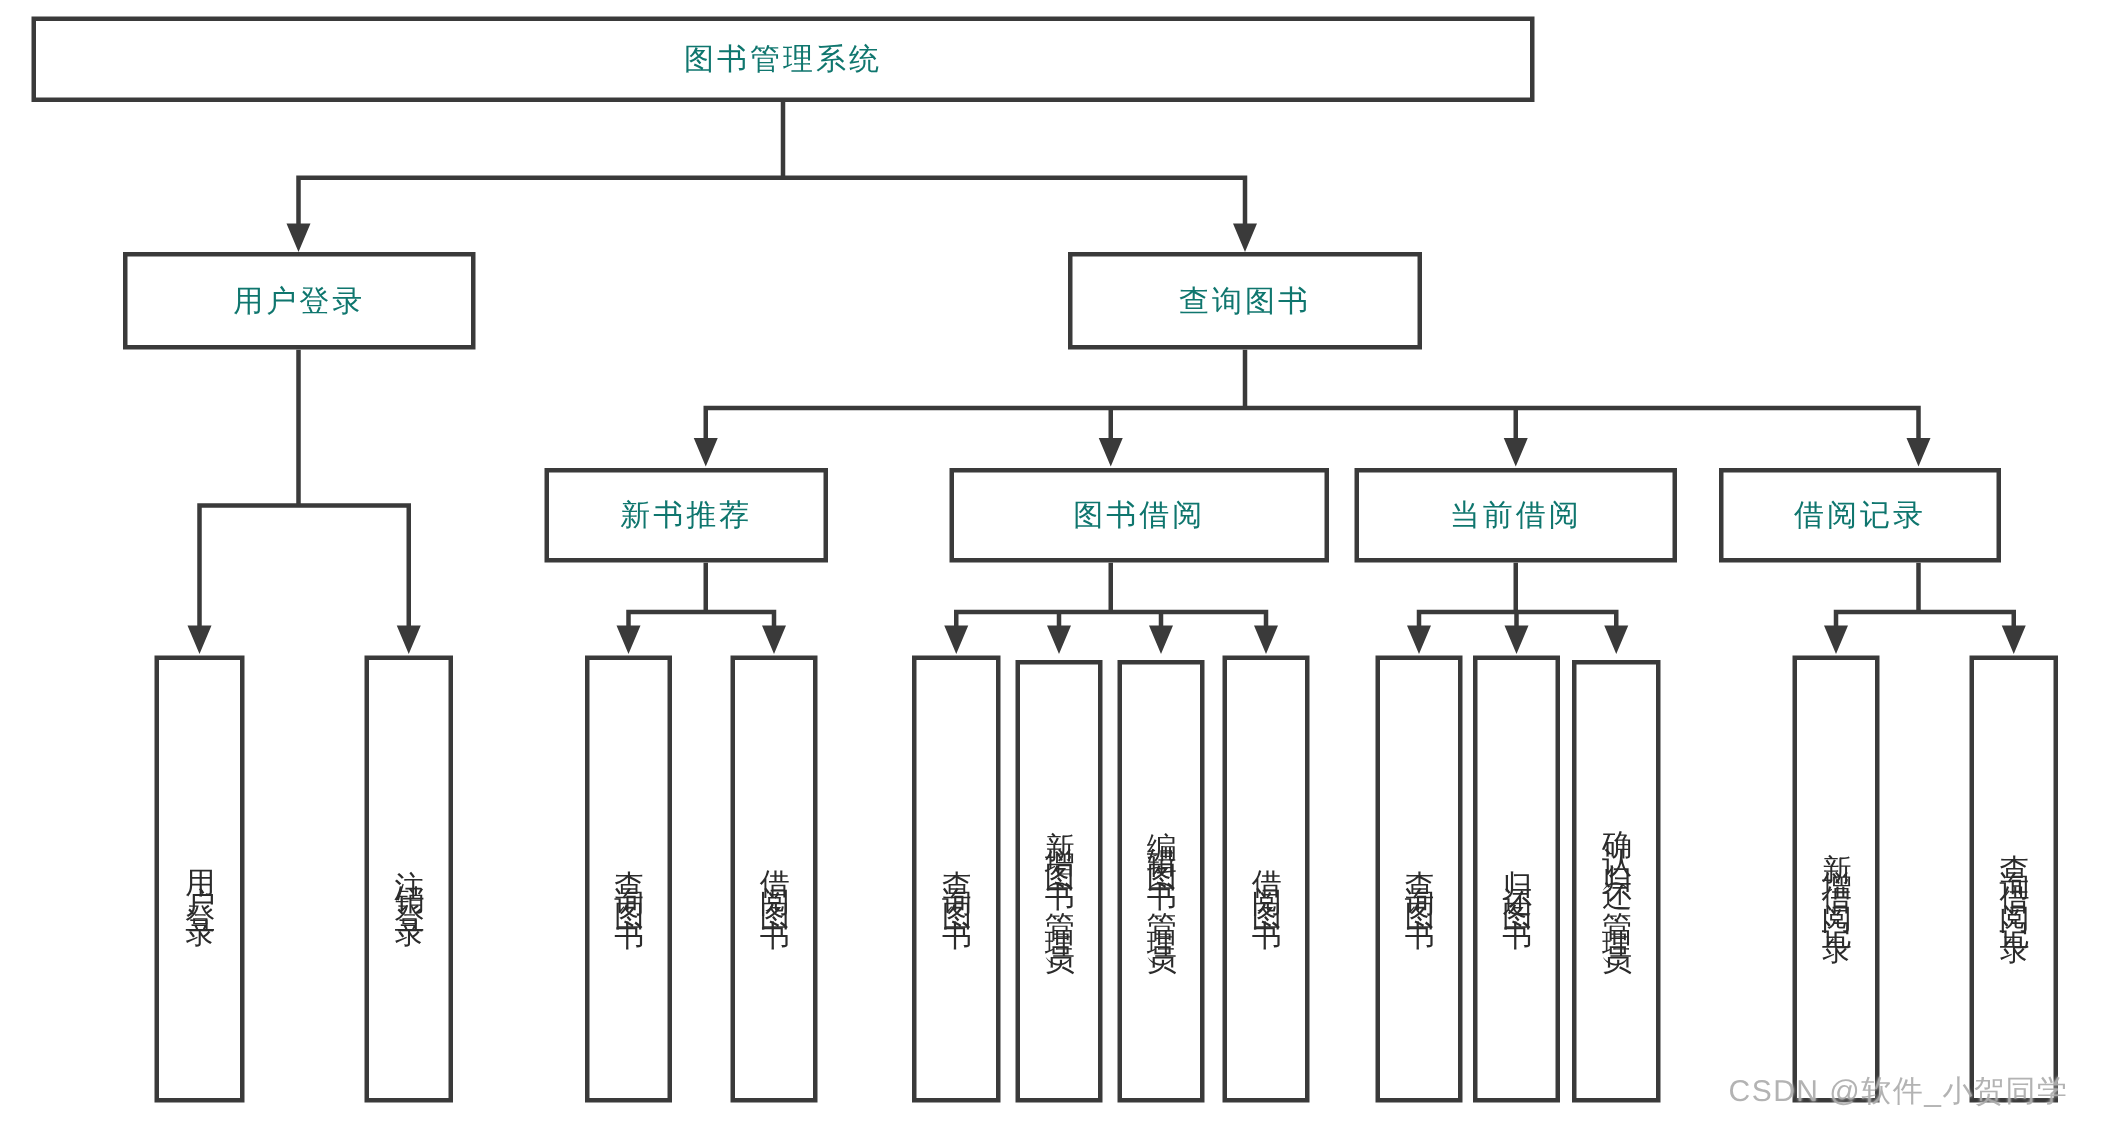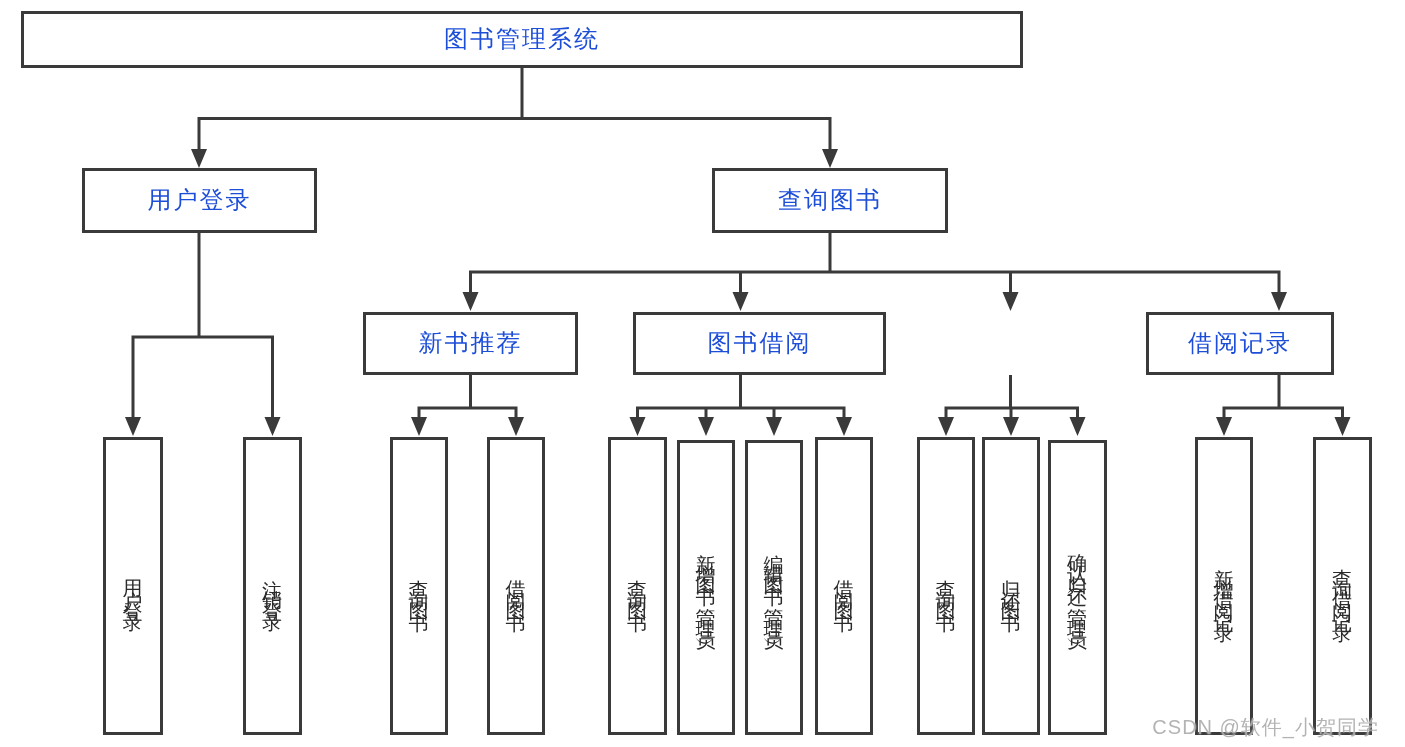--- a/index.html
+++ b/index.html
@@ -5,21 +5,21 @@
   html,body{margin:0;padding:0;background:#ffffff;}
   .stage{
     position:relative;width:1405px;height:747px;background:#ffffff;overflow:hidden;
     font-family:"Liberation Sans","DejaVu Sans",sans-serif;
   }
   .node{
     position:absolute;background:#ffffff;border:3px solid #3a3a3a;box-sizing:border-box;
     display:flex;align-items:center;justify-content:center;z-index:2;
   }
   .node .hlabel{
-    font-size:24px;color:#1d4ed8;letter-spacing:2px;white-space:nowrap;line-height:1.2;text-align:center;
+    font-size:20px;color:#0f766e;letter-spacing:2px;white-space:nowrap;line-height:1.2;text-align:center;
   }
   .vtext{
     writing-mode:vertical-rl;text-orientation:mixed;
     font-size:20px;color:#2b2b2b;letter-spacing:11px;line-height:1;
   }
   .connectors{position:absolute;left:0;top:0;z-index:1;pointer-events:none;}
   .connectors path.line{fill:none;stroke:#3a3a3a;stroke-width:3;}
   .connectors path.head{fill:#3a3a3a;stroke:none;}
   .watermark{
     position:absolute;right:26px;top:714px;z-index:6;
@@ -67,25 +67,28 @@
     <span class="hlabel">图书管理系统</span>
   </div>
 
   <div class="node" style="left:82px;top:168px;width:235px;height:65px">
     <span class="hlabel">用户登录</span>
   </div>
   <div class="node" style="left:712px;top:168px;width:236px;height:65px">
     <span class="hlabel">查询图书</span>
   </div>
 
-  <div class="node" style="left:363px;top:312px;width:215px;height:63px">
+  <div class="node" style="left:363px;top:312px;width:189px;height:63px">
     <span class="hlabel">新书推荐</span>
   </div>
   <div class="node" style="left:633px;top:312px;width:253px;height:63px">
     <span class="hlabel">图书借阅</span>
+  </div>
+  <div class="node" style="left:903px;top:312px;width:215px;height:63px">
+    <span class="hlabel">当前借阅</span>
   </div>
   <div class="node" style="left:1146px;top:312px;width:188px;height:63px">
     <span class="hlabel">借阅记录</span>
   </div>
 
   <div class="node" style="left:103px;top:437px;width:60px;height:298px">
     <span class="vtext">用户登录</span>
   </div>
   <div class="node" style="left:243px;top:437px;width:59px;height:298px">
     <span class="vtext">注销登录</span>

